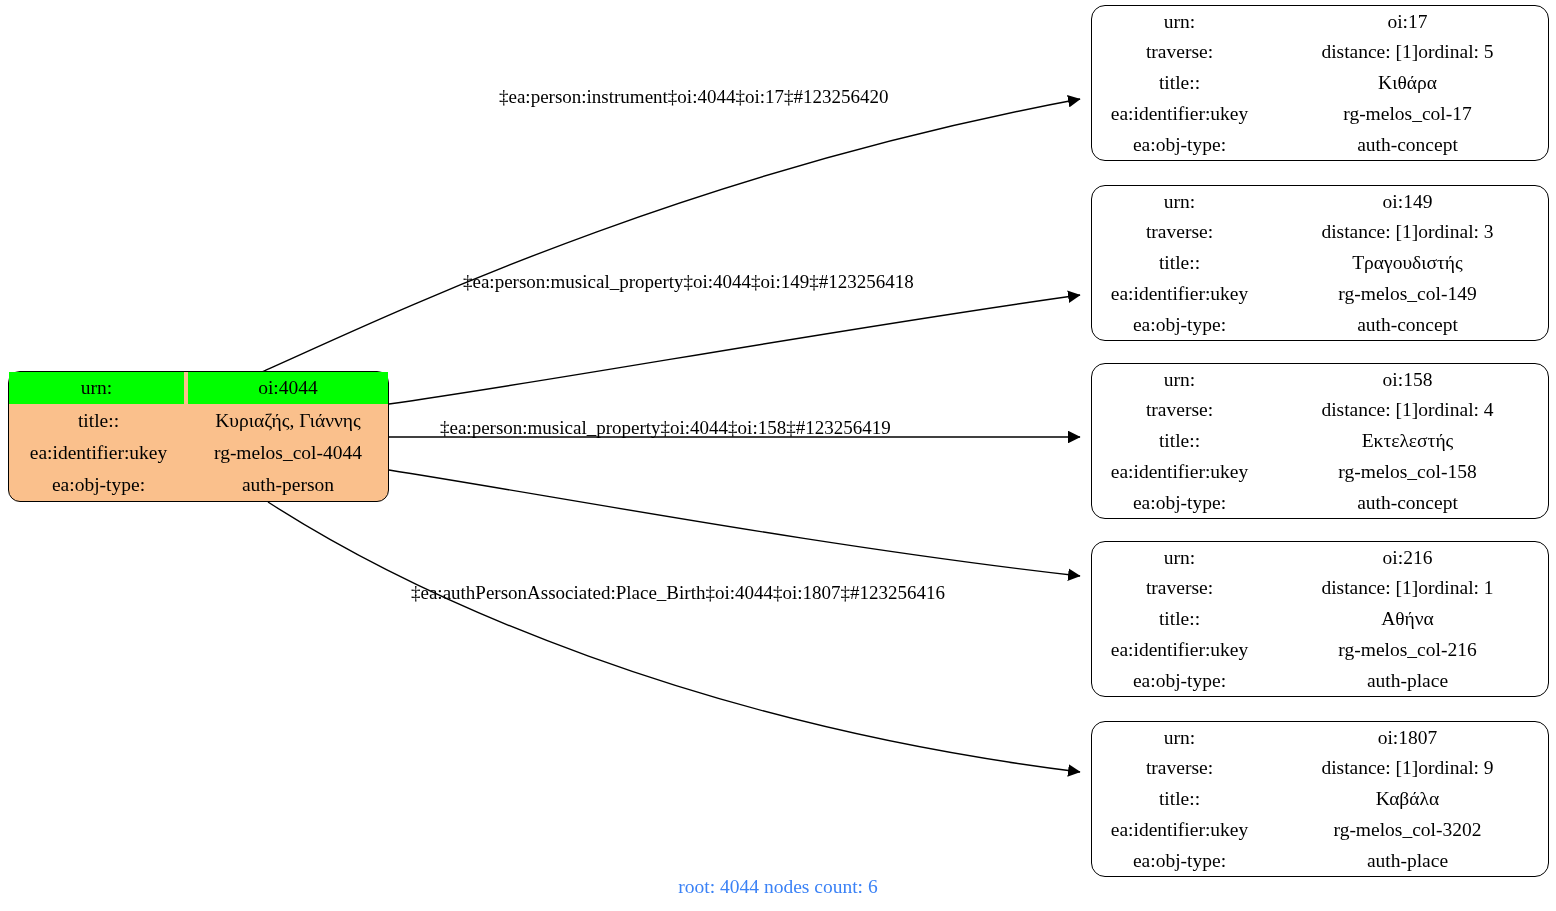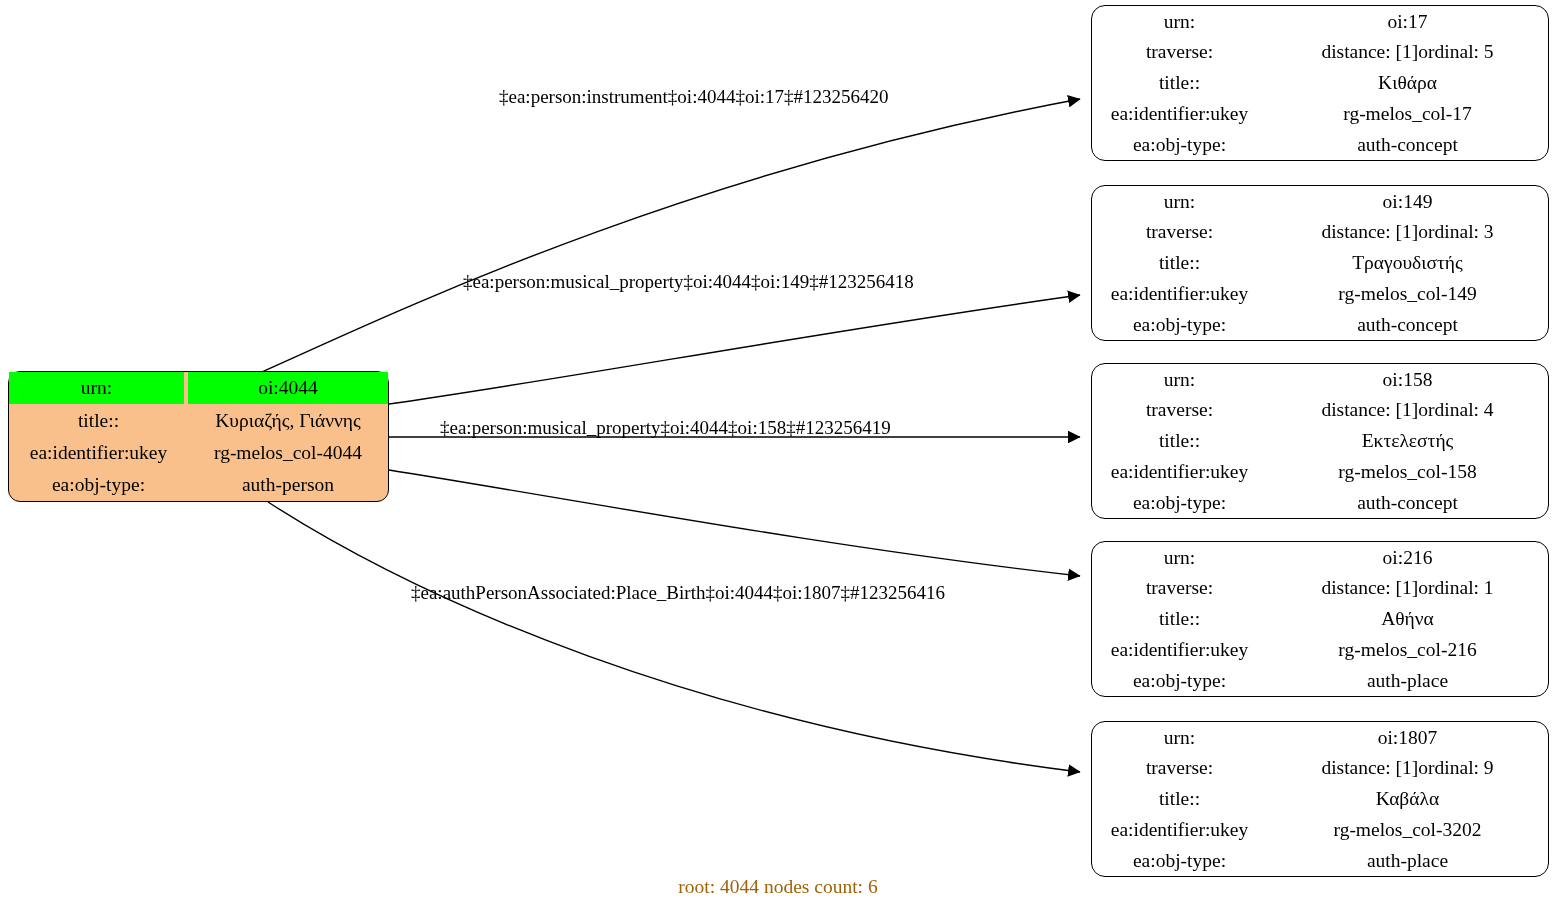--- a/index.html
+++ b/index.html
@@ -94,21 +94,21 @@
   }
 
   
   #caption {
     position: absolute;
     left: 0;
     top: 876px;
     width: 1556px;
     text-align: center;
     font-size: 19.5px;
-    color: #a16207;
+    color: #3b82f6;
   }
 </style>
 </head>
 <body>
 
 <div id="canvas">
 
   <svg id="edges" viewBox="0 0 1556 911" width="1556" height="911" xmlns="http://www.w3.org/2000/svg">
     <defs>
       <marker id="arrow" viewBox="0 0 10 10" refX="9.5" refY="5" markerWidth="9" markerHeight="9" orient="auto-start-reverse">

